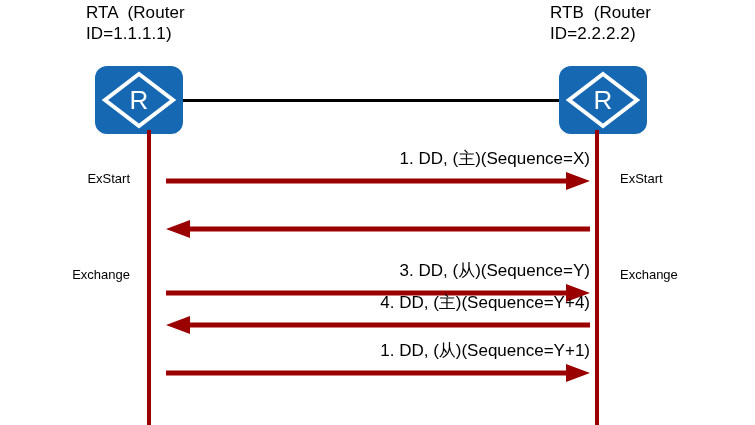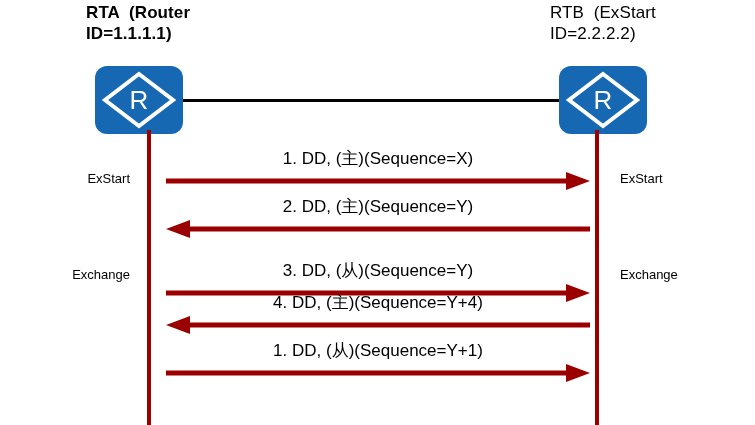--- a/index.html
+++ b/index.html
@@ -22,21 +22,21 @@
   
   .node-label {
     position: absolute;
     font-size: 17px;
     line-height: 21px;
     color: #000000;
     text-align: left;
     white-space: pre;
     letter-spacing: 0.1px;
   }
-  #label-rta { left: 86px; top: 2px; font-weight: bold; }
+  #label-rta { left: 86px; top: 2px; }
   #label-rtb { left: 550px; top: 2px; }
 
   
   .router-icon {
     position: absolute;
     width: 88px;
     height: 68px;
     background: #1668b3;
     border-radius: 12px;
     box-sizing: border-box;
@@ -90,21 +90,21 @@
     position: absolute;
     left: 166px;
     width: 424px;
     height: 34px;
   }
   .msg-text {
     position: absolute;
     left: 0;
     right: 0;
     top: 0;
-    text-align: center;
+    text-align: right;
     font-size: 17px;
     line-height: 22px;
     color: #000000;
     white-space: nowrap;
   }
   .msg-arrow {
     position: absolute;
     left: 0;
     top: 24px;
     width: 424px;
@@ -114,21 +114,21 @@
   .msg-arrow svg { display: block; }
 </style>
 </head>
 <body>
 
 <div id="diagram">
 
   <div class="node-label" id="label-rta">RTA  (Router
 ID=1.1.1.1)</div>
 
-  <div class="node-label" id="label-rtb">RTB  (ExStart
+  <div class="node-label" id="label-rtb">RTB  (Router
 ID=2.2.2.2)</div>
 
   <div id="link-line"></div>
 
   <div class="router-icon" id="router-rta">
     <svg viewBox="0 0 88 68" xmlns="http://www.w3.org/2000/svg">
       <polygon points="44,8 78,34 44,60 10,34" fill="none" stroke="#ffffff" stroke-width="4"></polygon>
       <text x="44" y="43" text-anchor="middle" font-family="Liberation Sans, sans-serif" font-size="26" fill="#ffffff">R</text>
     </svg>
   </div>
@@ -153,21 +153,20 @@
     <div class="msg-text">1. DD, (主)(Sequence=X)</div>
     <div class="msg-arrow">
       <svg width="424" height="18" viewBox="0 0 424 18" xmlns="http://www.w3.org/2000/svg">
         <line x1="0" y1="9" x2="404" y2="9" stroke="#9b0000" stroke-width="5"></line>
         <polygon points="424,9 400,0 400,18" fill="#9b0000"></polygon>
       </svg>
     </div>
   </div>
 
   <div class="message" id="message-2" style="top:196px">
-    <div class="msg-text">2. DD, (主)(Sequence=Y)</div>
     <div class="msg-arrow">
       <svg width="424" height="18" viewBox="0 0 424 18" xmlns="http://www.w3.org/2000/svg">
         <line x1="20" y1="9" x2="424" y2="9" stroke="#9b0000" stroke-width="5"></line>
         <polygon points="0,9 24,0 24,18" fill="#9b0000"></polygon>
       </svg>
     </div>
   </div>
 
   <div class="message" id="message-3" style="top:260px">
     <div class="msg-text">3. DD, (从)(Sequence=Y)</div>

